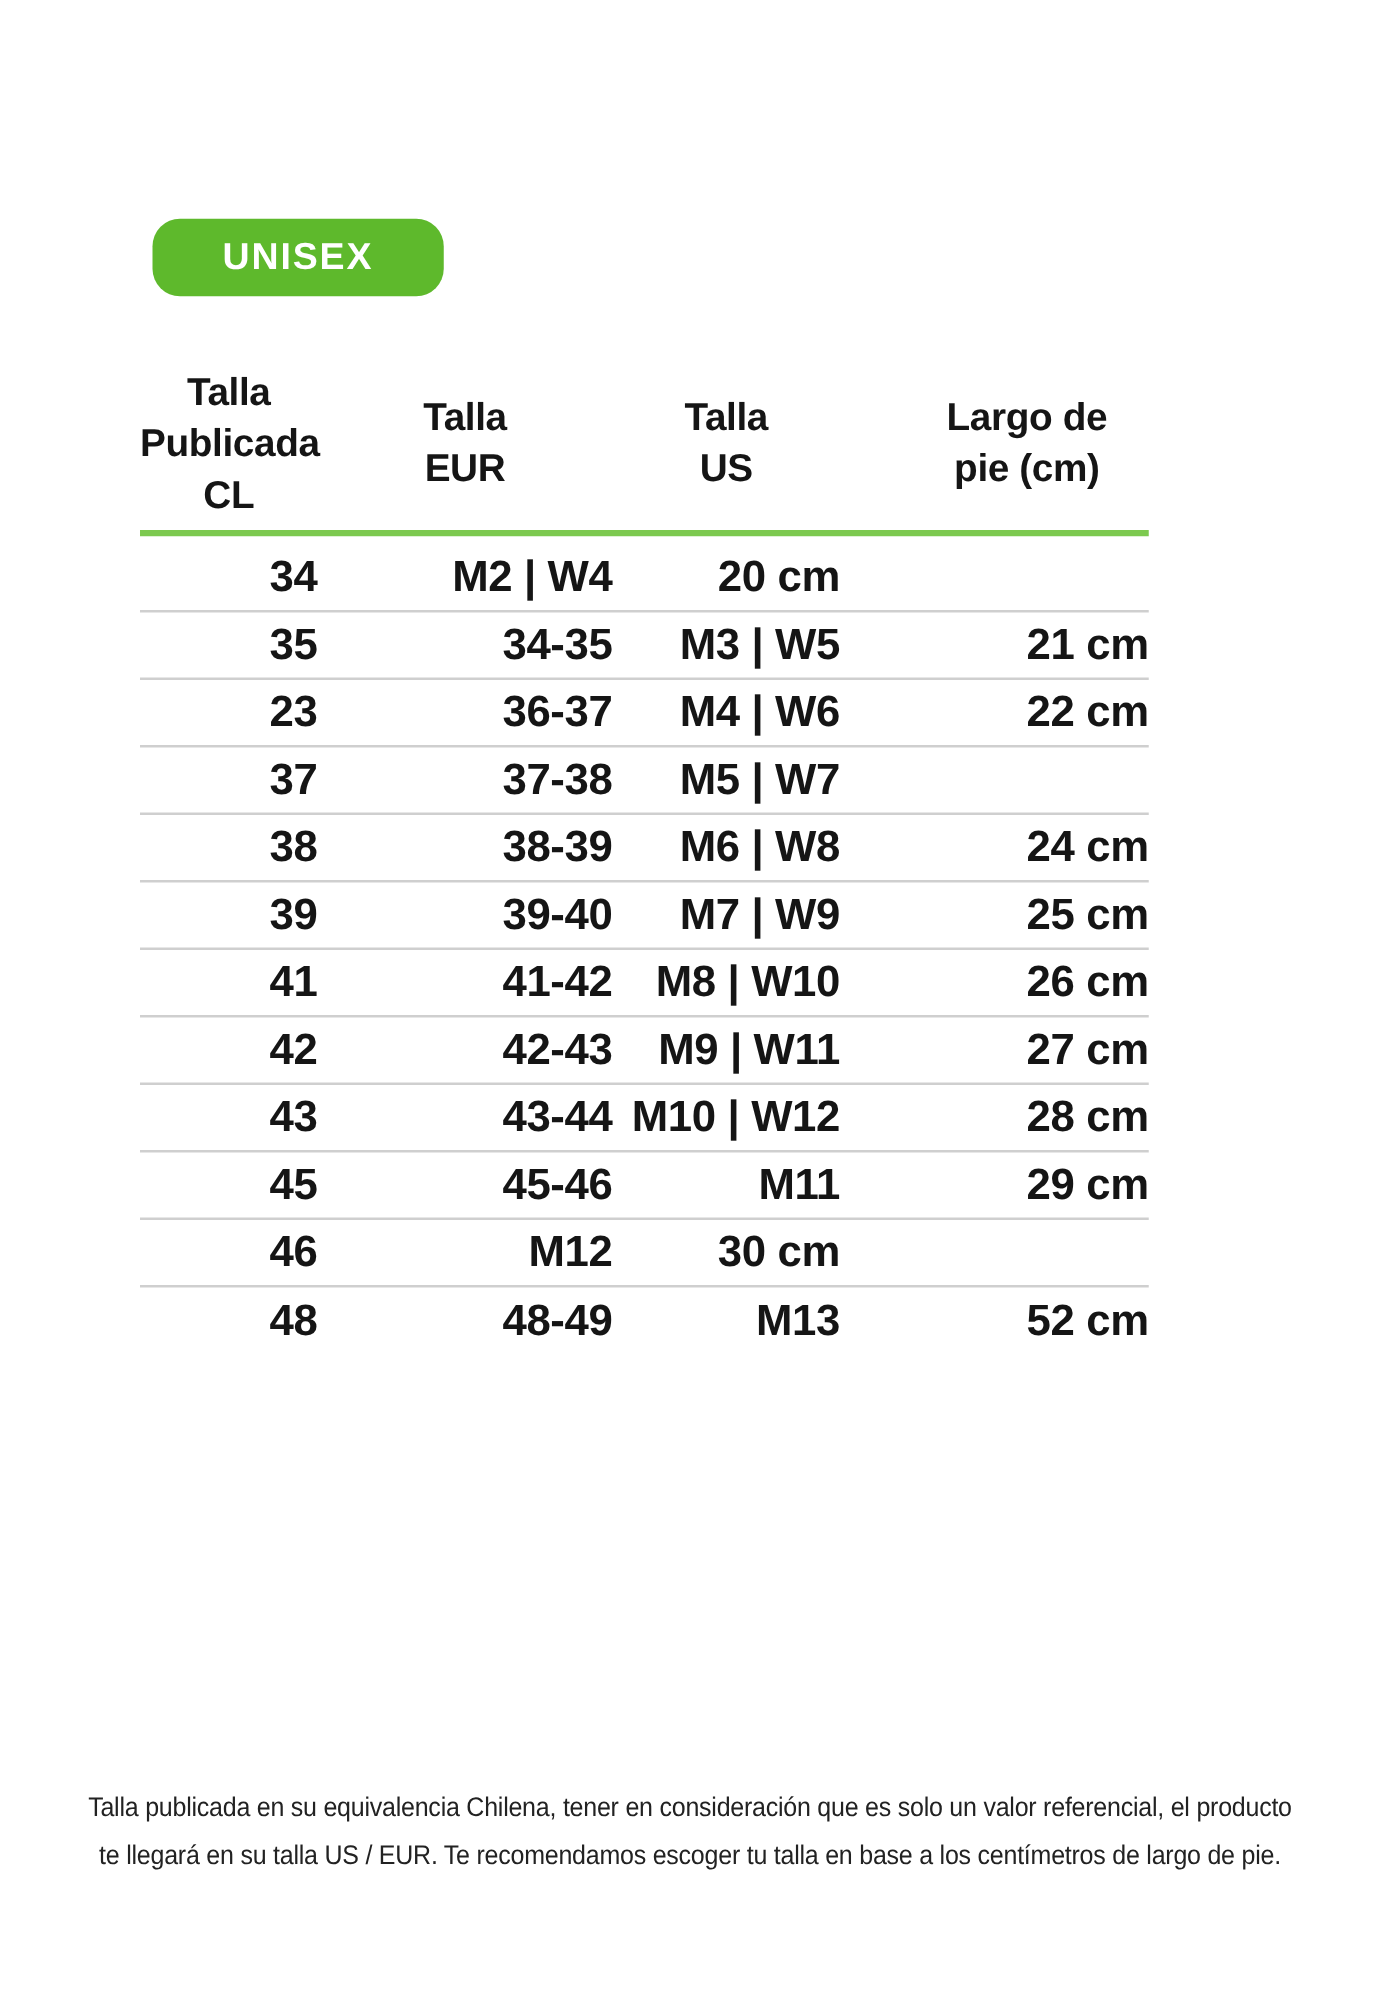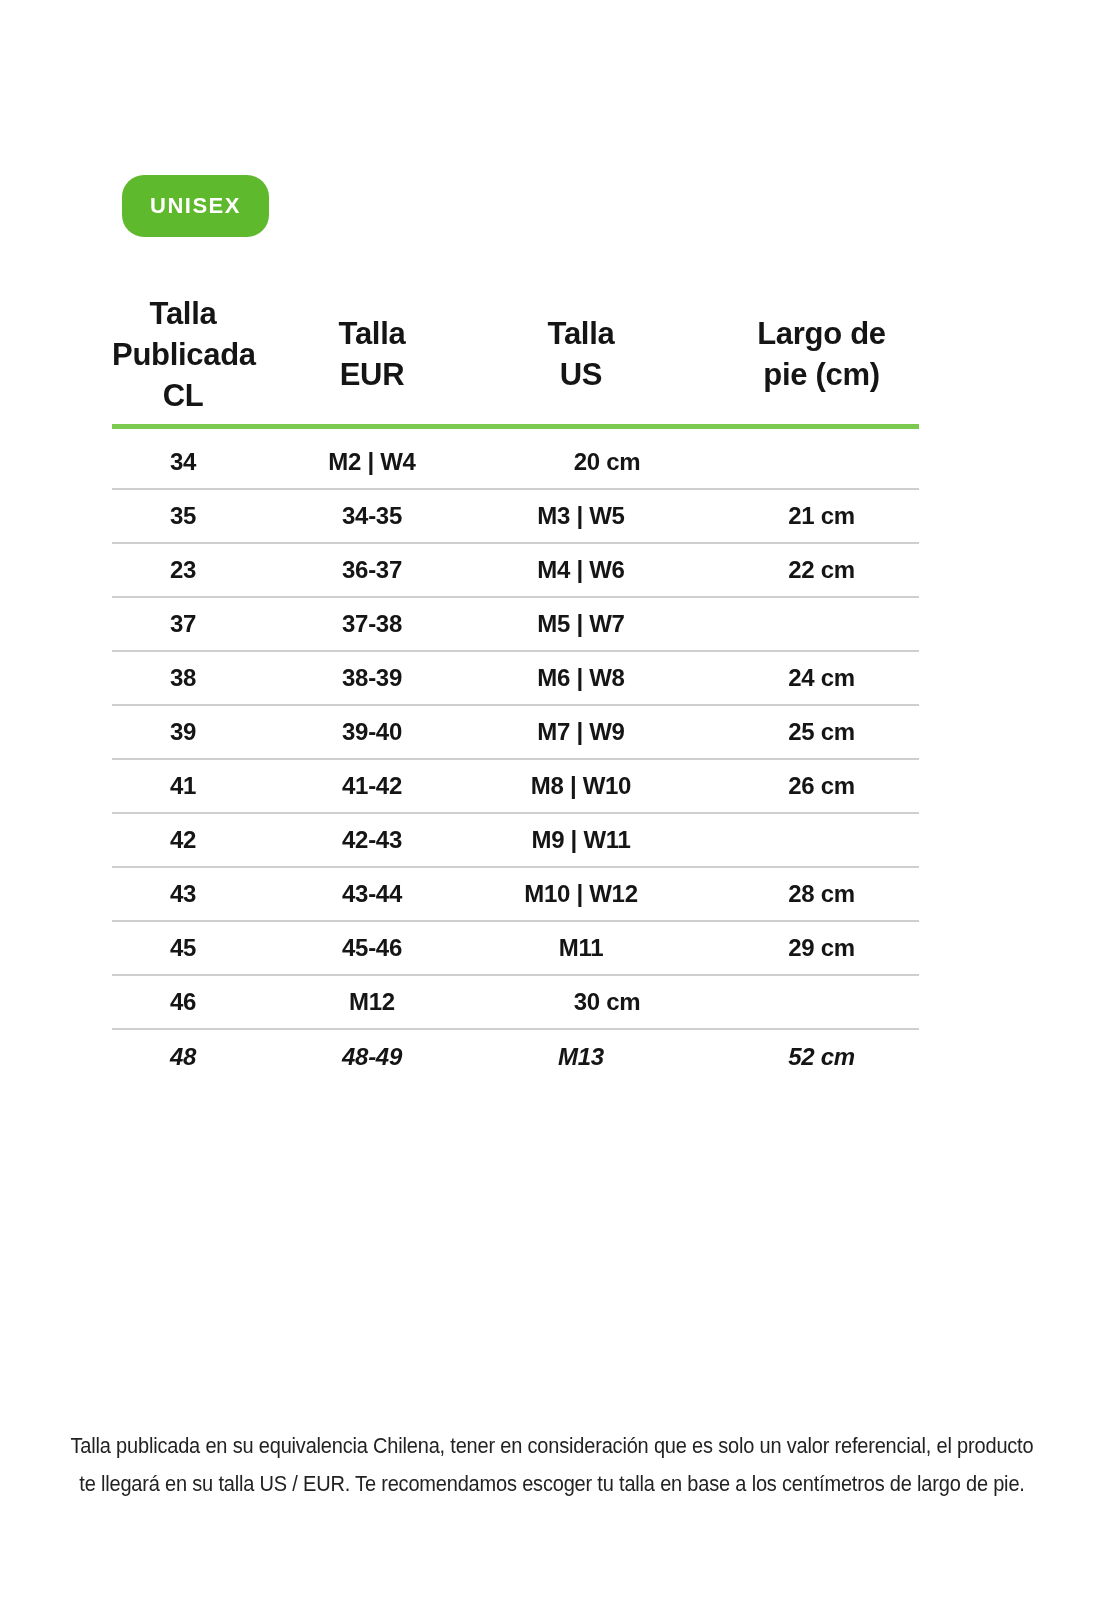--- a/index.html
+++ b/index.html
@@ -11,25 +11,25 @@
     overflow: hidden;
   }
   .page { width: 1104px; height: 1600px; position: relative; }
 
   
   .badge {
     display: inline-flex;
     align-items: center;
     margin: 175px 0 0 122px;
     height: 62px;
-    padding: 0 28px;
+    padding: 0 56px;
     background: #5EB92C;
     border-radius: 22px;
     color: #ffffff;
-    font-size: 22px;
+    font-size: 30px;
     font-weight: 700;
     letter-spacing: 1.5px;
   }
 
   
   .size-table {
     margin-left: 112px;
     width: 807px;
     margin-top: 51px;
   }
@@ -50,24 +50,24 @@
     font-weight: 700;
     white-space: pre-line;
     letter-spacing: -0.3px;
   }
   .tbody { padding-top: 7px; }
   .tr {
     height: 54px;
     align-items: center;
     border-bottom: 2px solid #CFCFCF;
   }
-  .tr:last-child { border-bottom: none; font-style: italic; }
+  .tr:last-child { border-bottom: none; }
   .td {
-    text-align: center;
-    font-size: 24px;
+    text-align: right;
+    font-size: 35px;
     font-weight: 700;
     letter-spacing: -0.3px;
     white-space: nowrap;
   }
   .col4 { padding-left: 52px; }
 
   
   .disclaimer {
     margin-top: 343px;
     width: 1104px;
@@ -151,20 +151,21 @@
         <div class="td">41</div>
         <div class="td">41-42</div>
         <div class="td">M8 | W10</div>
         <div class="td col4">26 cm</div>
       </div>
 
       <div class="grid-row tr">
         <div class="td">42</div>
         <div class="td">42-43</div>
         <div class="td">M9 | W11</div>
+        <div class="td col4">27 cm</div>
       </div>
 
       <div class="grid-row tr">
         <div class="td">43</div>
         <div class="td">43-44</div>
         <div class="td">M10 | W12</div>
         <div class="td col4">28 cm</div>
       </div>
 
       <div class="grid-row tr">

